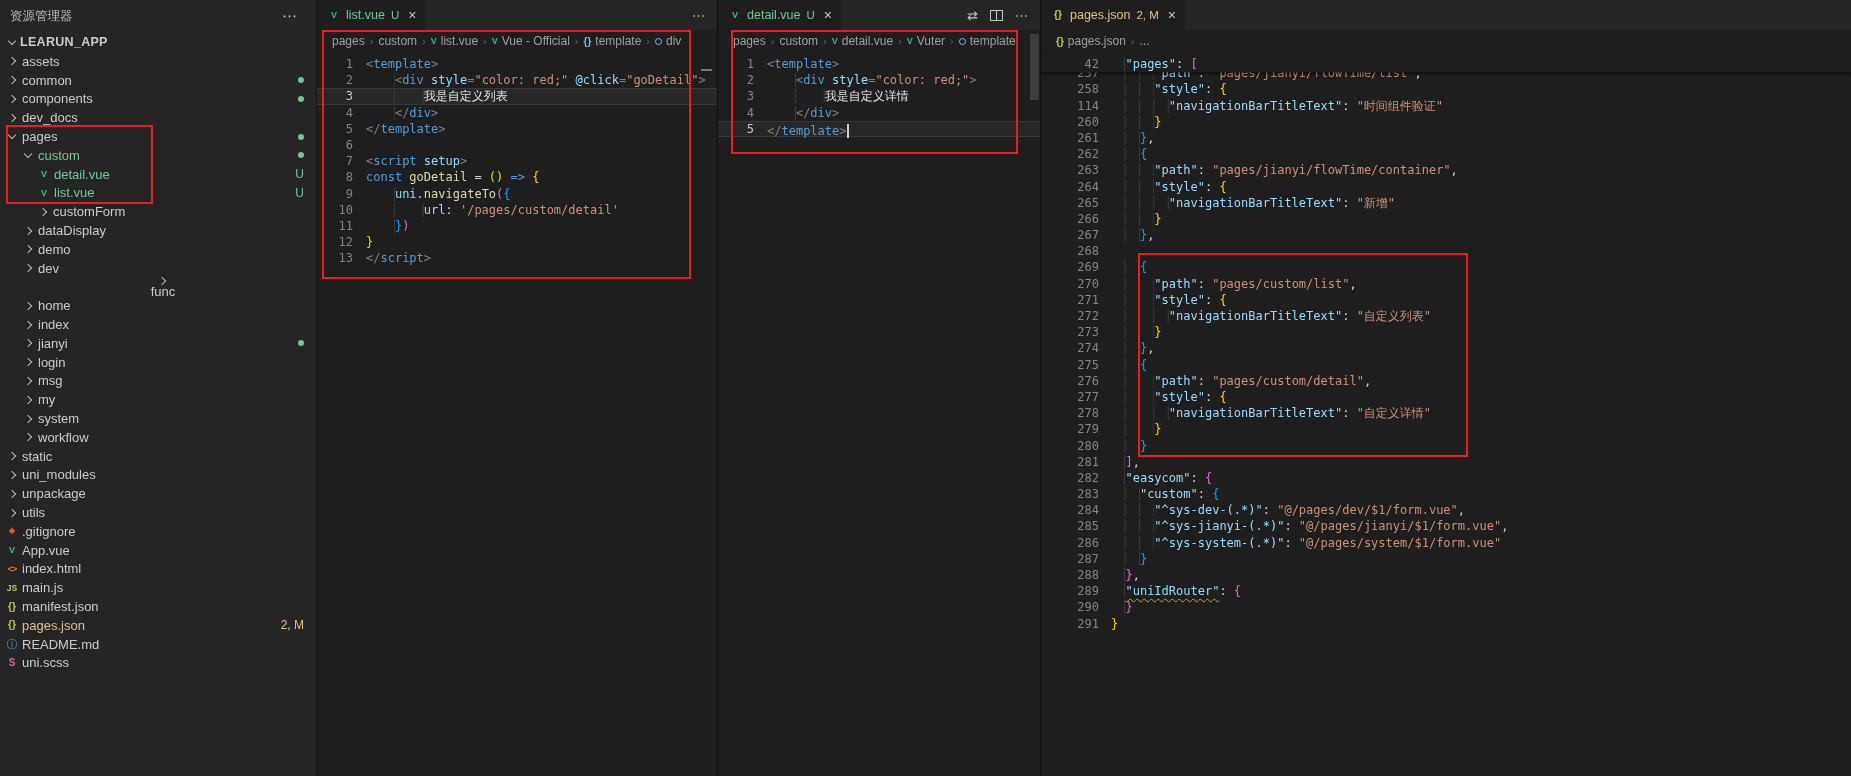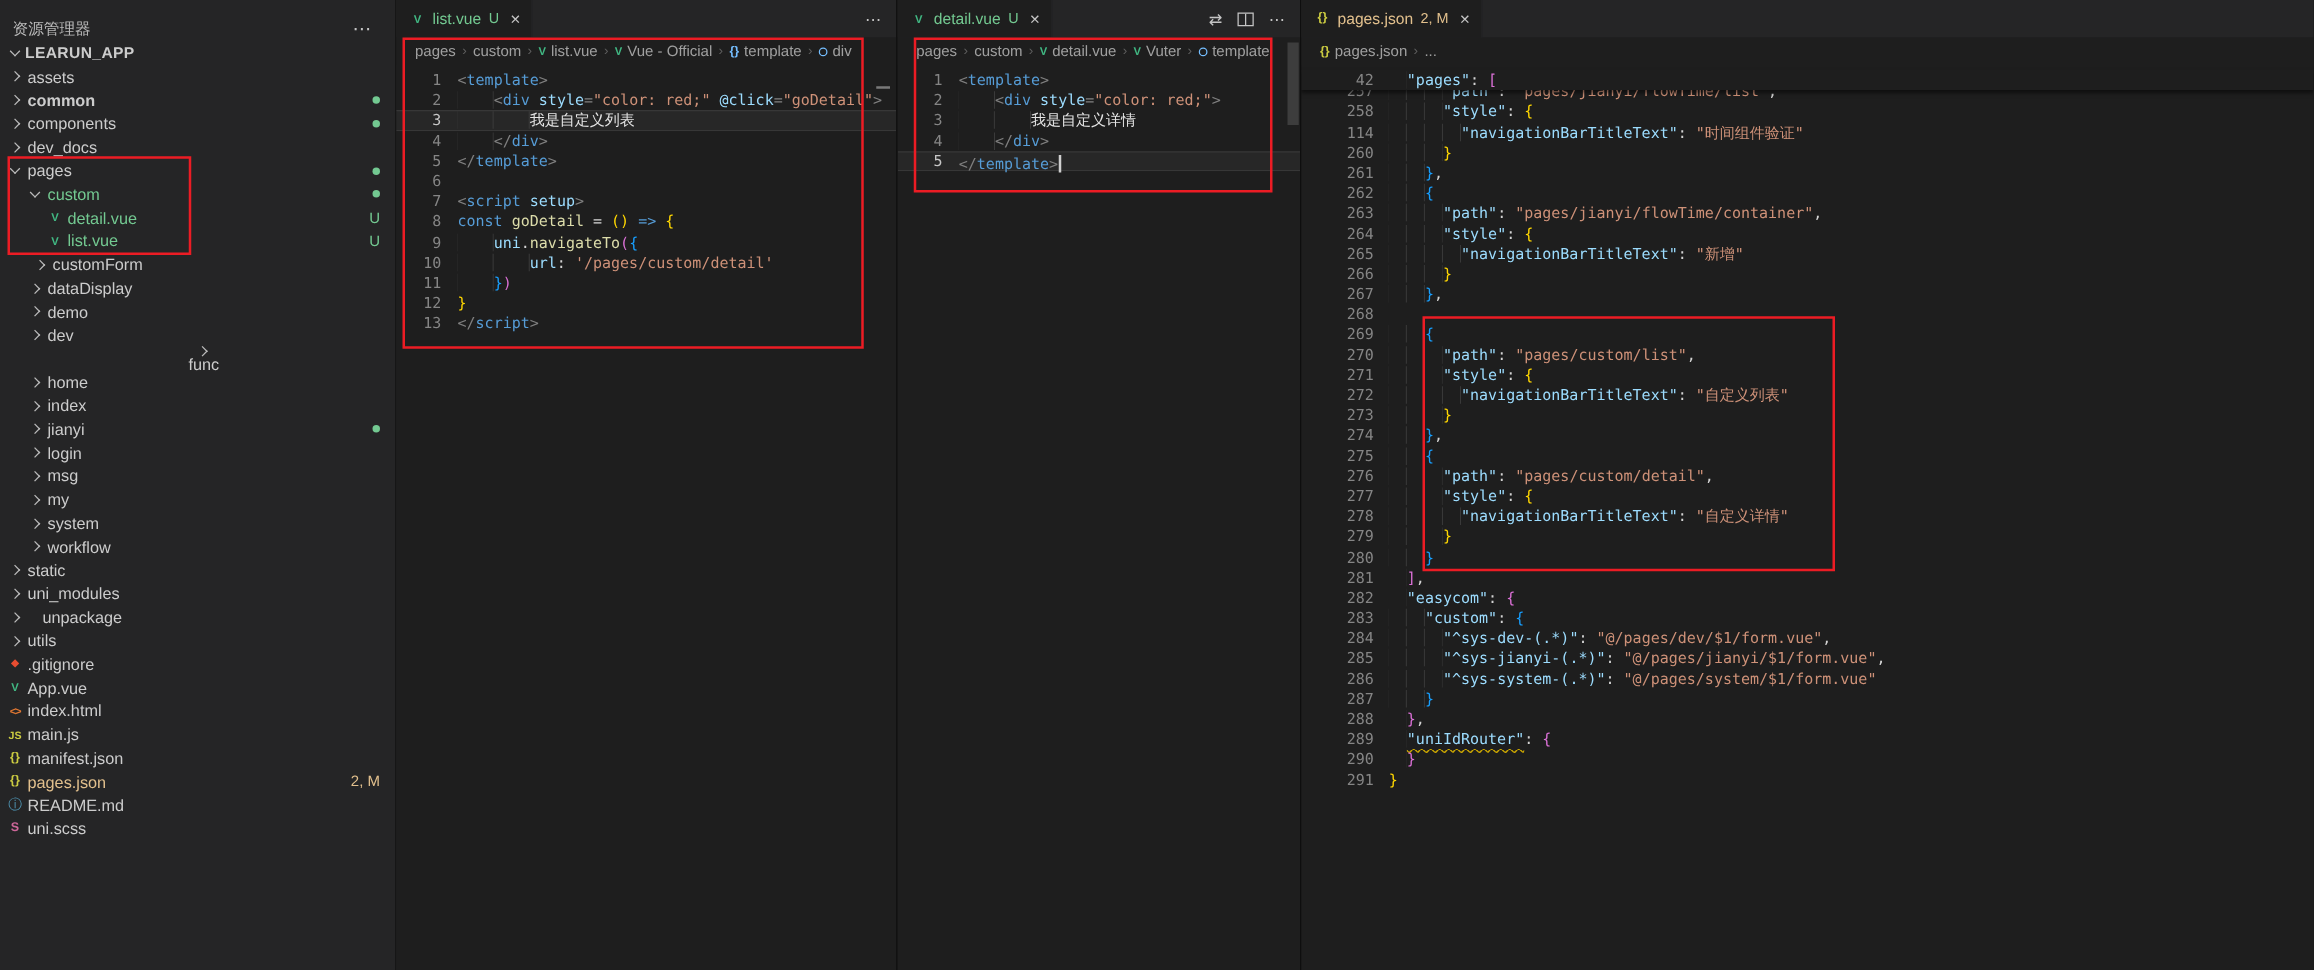--- a/index.html
+++ b/index.html
@@ -1,21 +1,21 @@
 <!DOCTYPE html>
 <html><head>
 <meta charset="utf-8">
 <style>
   *{margin:0;padding:0;box-sizing:border-box}
   html,body{width:1851px;height:776px;overflow:hidden;background:#1e1e1e;font-family:"Liberation Sans",sans-serif}
   .app{position:relative;width:1851px;height:776px;display:flex}
 
   
   .sidebar{width:317px;min-width:317px;height:100%;background:#252526;color:#ccc;border-right:1px solid #161616;overflow:hidden}
-  .sb-header{height:32px;display:flex;align-items:flex-end;padding:0 18px 0 10px;font-size:12.5px;color:#bbb}
+  .sb-header{height:32px;display:flex;align-items:center;padding:0 18px 0 10px;font-size:12.5px;color:#bbb}
   .kebab{margin-left:auto;color:#c5c5c5;font-size:15px;cursor:pointer;letter-spacing:1px}
   .sb-root{height:20px;display:flex;align-items:center;font-weight:700;font-size:12.5px;color:#ccc;padding-left:4px;letter-spacing:.3px;cursor:pointer}
   .trow{display:flex;align-items:center;height:18.8px;font-size:13px;color:#ccc;padding-right:12px;cursor:pointer;white-space:nowrap}
   .chev{width:16px;min-width:16px;display:flex;justify-content:center;align-items:center}
   .chev::before{content:'';width:5px;height:5px;border-right:1.3px solid #bcbcbc;border-bottom:1.3px solid #bcbcbc;transform:rotate(-45deg)}
   .chev.open::before{transform:rotate(45deg);margin-top:-3px}
   .fico{width:16px;min-width:16px;text-align:center;font-weight:700;font-size:9px;line-height:16px}
   .ico-vue{color:#41b883}
   .ico-json{color:#cbcb41;font-size:10px}
   .ico-html{color:#e37933;letter-spacing:-1px;font-size:9px}
@@ -107,21 +107,21 @@
     </div>
     <div class="sb-root">
       <span class="chev open"></span>
       <span>LEARUN_APP</span>
     </div>
     <div id="tree">
         <div class="trow" style="padding-left: 4px;">
           <span class="chev"></span>
           <span class="tlabel">assets</span>
         </div>
-        <div class="trow" style="padding-left: 4px; font-weight: bold;">
+        <div class="trow" style="padding-left: 4px;">
           <span class="chev"></span>
           <span class="tlabel">common</span>
           <span class="gdot"></span>
         </div>
         <div class="trow" style="padding-left: 4px;">
           <span class="chev"></span>
           <span class="tlabel">components</span>
           <span class="gdot"></span>
         </div>
         <div class="trow" style="padding-left: 4px;">
@@ -141,21 +141,21 @@
         <div class="trow g-untracked" style="padding-left: 36px;">
           <span class="fico ico-vue">V</span>
           <span class="tlabel">detail.vue</span>
           <span class="gbadge">U</span>
         </div>
         <div class="trow g-untracked" style="padding-left: 36px;">
           <span class="fico ico-vue">V</span>
           <span class="tlabel">list.vue</span>
           <span class="gbadge">U</span>
         </div>
-        <div class="trow" style="padding-left: 24px;">
+        <div class="trow" style="padding-left: 35px;">
           <span class="chev"></span>
           <span class="tlabel">customForm</span>
         </div>
         <div class="trow" style="padding-left: 20px;">
           <span class="chev"></span>
           <span class="tlabel">dataDisplay</span>
         </div>
         <div class="trow" style="padding-left: 20px;">
           <span class="chev"></span>
           <span class="tlabel">demo</span>
@@ -202,21 +202,21 @@
           <span class="tlabel">workflow</span>
         </div>
         <div class="trow" style="padding-left: 4px;">
           <span class="chev"></span>
           <span class="tlabel">static</span>
         </div>
         <div class="trow" style="padding-left: 4px;">
           <span class="chev"></span>
           <span class="tlabel">uni_modules</span>
         </div>
-        <div class="trow" style="padding-left: 4px; gap: 12px;">
+        <div class="trow" style="padding-left: 4px;">
           <span class="chev"></span>
           <span class="tlabel">unpackage</span>
         </div>
         <div class="trow" style="padding-left: 4px;">
           <span class="chev"></span>
           <span class="tlabel">utils</span>
         </div>
         <div class="trow" style="padding-left: 4px;">
           <span class="fico ico-git">◆</span>
           <span class="tlabel">.gitignore</span>

